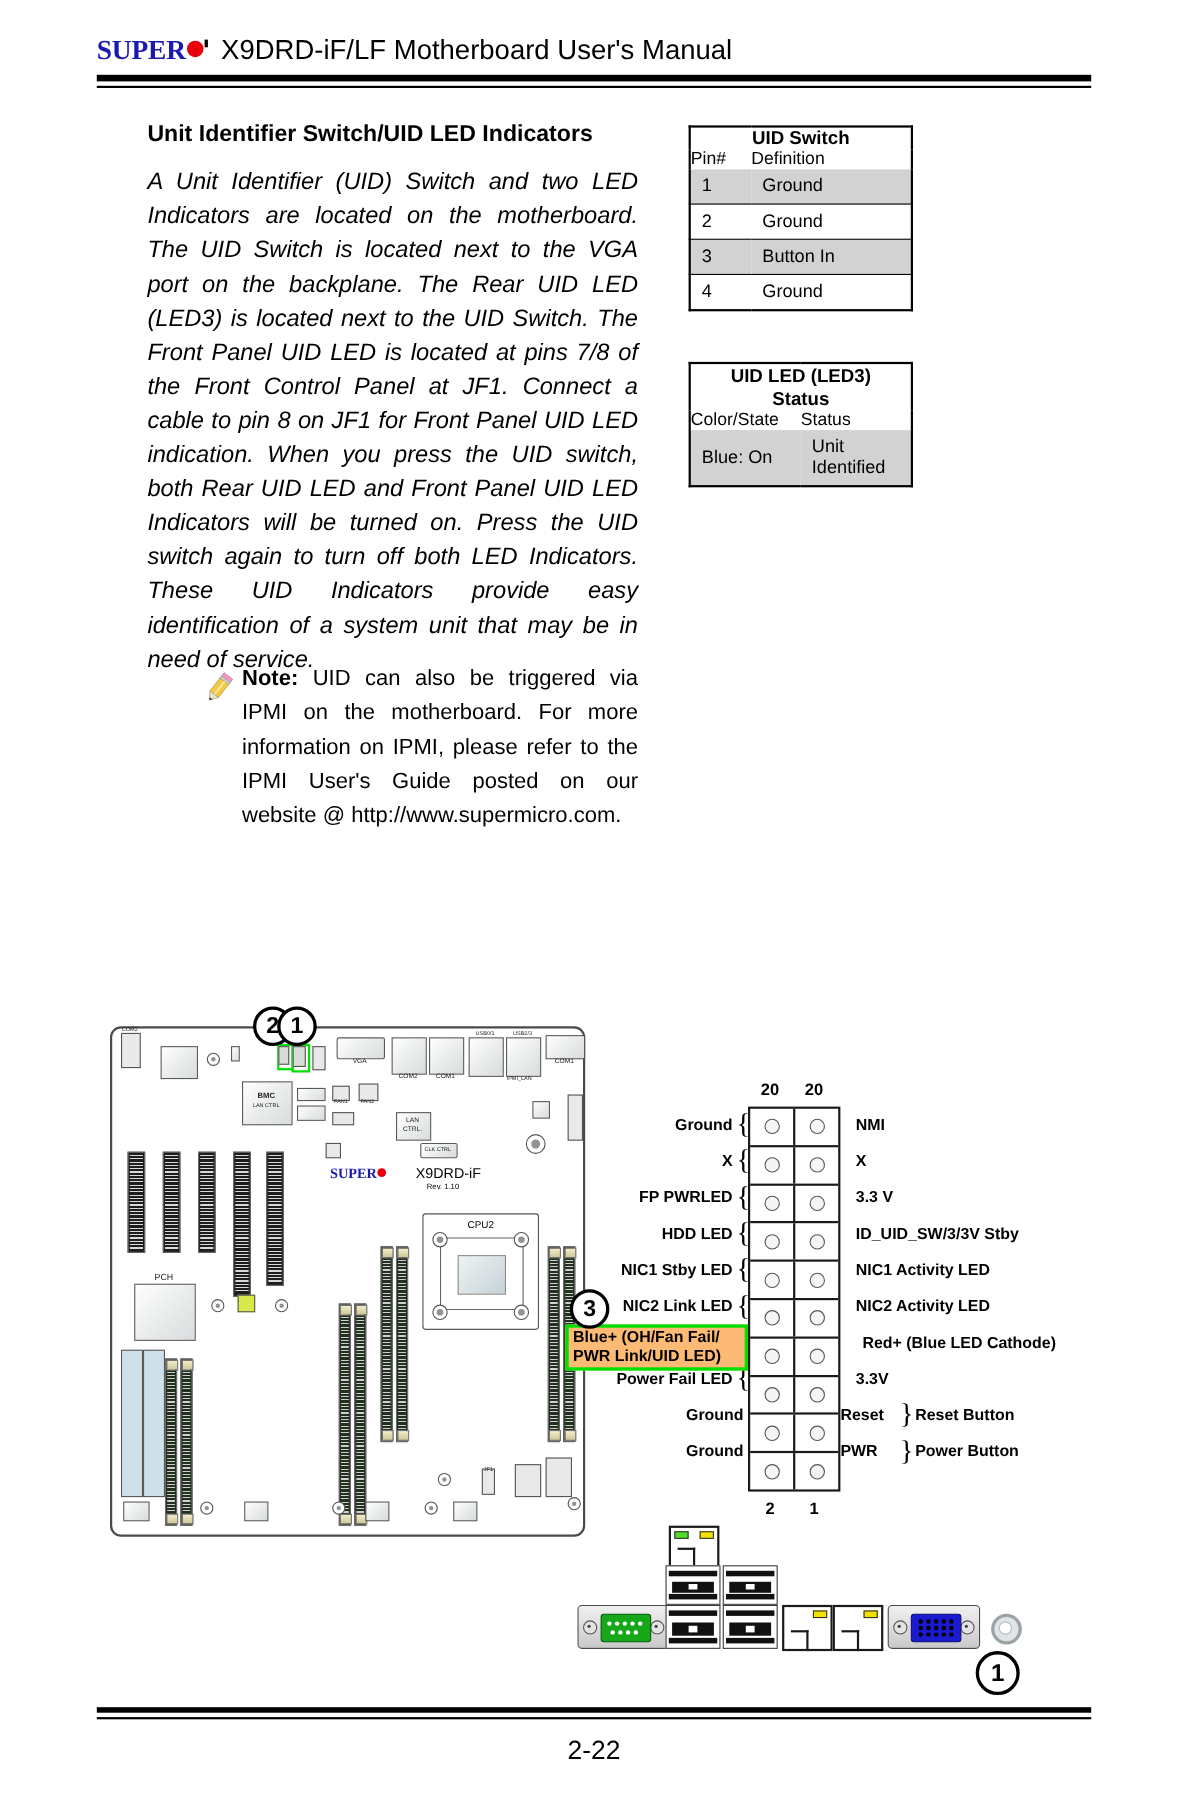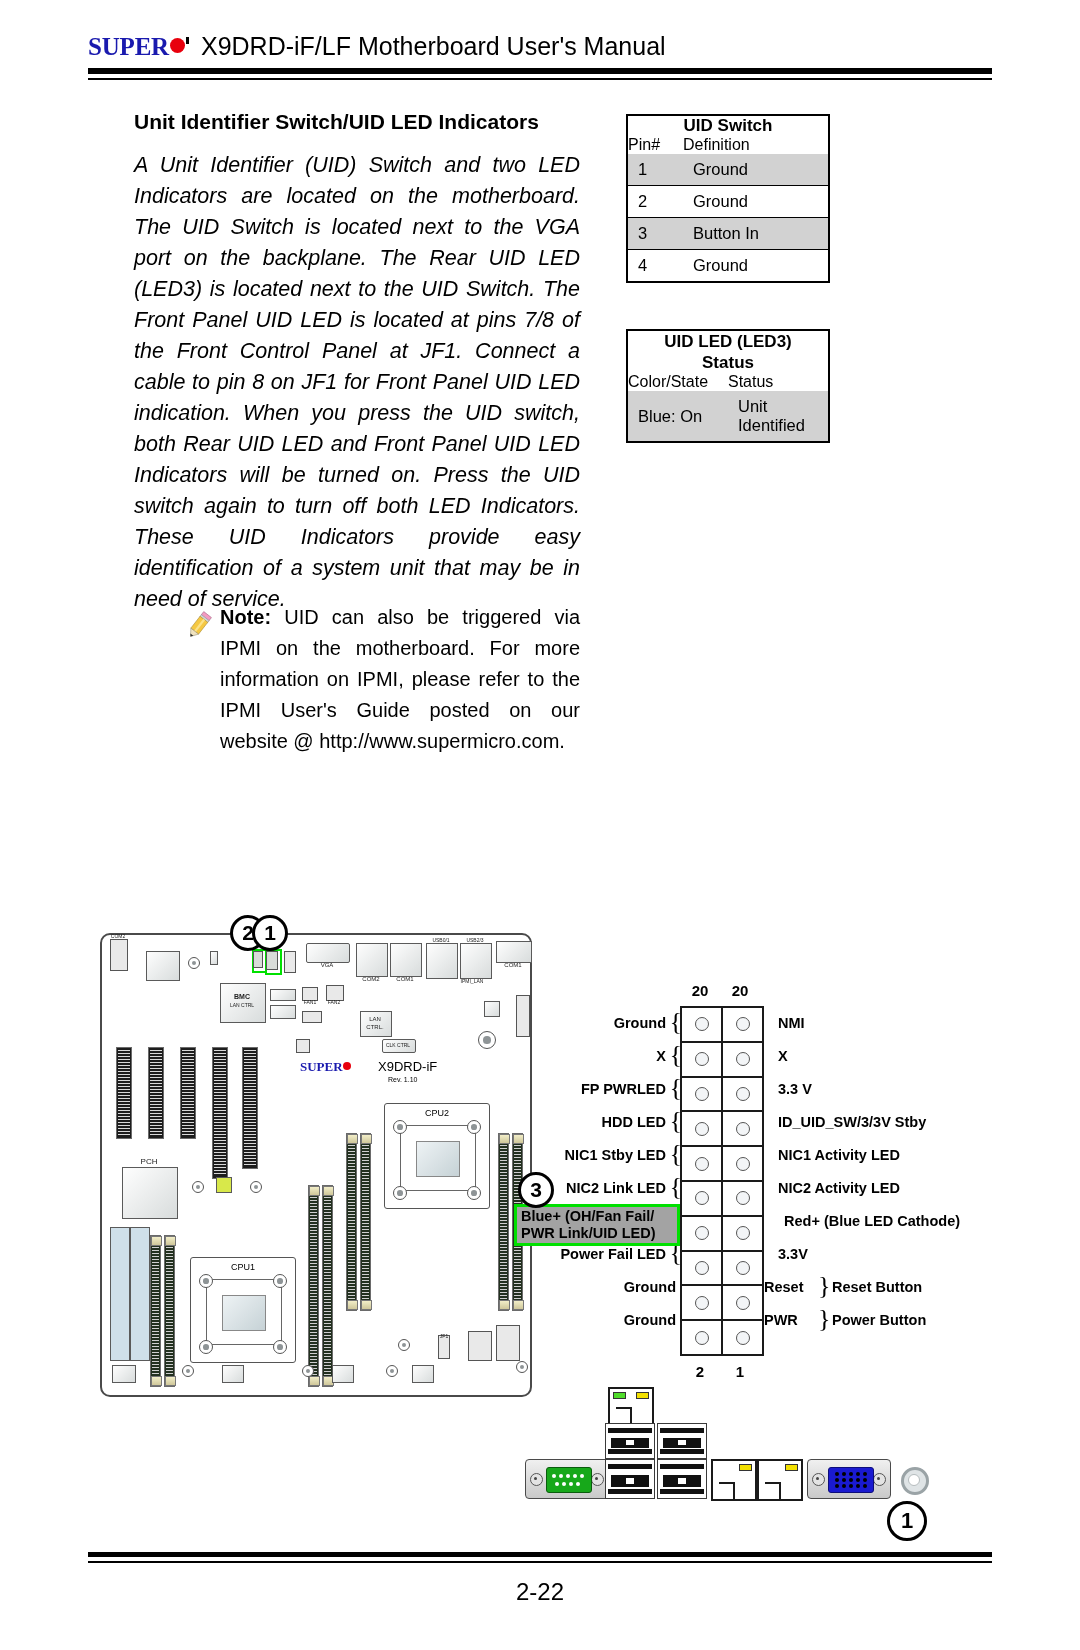--- a/index.html
+++ b/index.html
@@ -75,21 +75,21 @@
   .jf1-c+.jf1-c{border-left:2px solid #1a1a1a;}
   .pin{width:12px;height:12px;border-radius:50%;border:1.3px solid #555;background:#f3f5f7;}
 
   .lbl-l{position:absolute;right:0;font-size:14.5px;font-weight:bold;
          text-align:right;white-space:nowrap;}
   .lbl-r{position:absolute;left:0;font-size:14.5px;font-weight:bold;
          white-space:nowrap;}
   .brace{position:absolute;font-size:26px;font-family:"Liberation Serif",serif;}
 
   .greenbox{position:absolute;border:3px solid #00e000;padding:1px 4px;
-            background:#a3a3a3;font-size:14.5px;font-weight:bold;line-height:17px;}
+            background:#fdba74;font-size:14.5px;font-weight:bold;line-height:17px;}
 
   
   .mb-wrap{position:absolute;left:100px;top:925px;width:428px;height:470px;}
   .mb-body{position:absolute;left:0;top:8px;width:428px;height:460px;
            border:2px solid #4a4a4a;border-radius:10px;background:#fff;}
   .chip{position:absolute;background:linear-gradient(135deg,#fefefe,#d8dcdc);
         border:1.5px solid #5a5a5a;}
   .chip-lbl{position:absolute;font-size:6px;color:#222;text-align:center;}
   .slot{position:absolute;background:#1d1d1d;border:1px solid #6a6a6a;}
   .slot-i{position:absolute;left:1px;top:2px;right:1px;bottom:2px;
@@ -317,29 +317,20 @@
           <div class="dimm-i"></div>
           <div class="dimm-clip" style="top:0"></div>
           <div class="dimm-clip" style="bottom:0"></div>
         </div>
       <div class="dimm" style="left:62px;top:300px;width:9px;height:150px;">
           <div class="dimm-i"></div>
           <div class="dimm-clip" style="top:0"></div>
           <div class="dimm-clip" style="bottom:0"></div>
         </div>
 
-      <div class="sock" style="left:88px;top:322px;width:104px;height:104px;">
-        <div class="sock-lbl">CPU1</div>
-        <div class="sock-in"></div>
-          <div class="sock-die"></div>
-        <div class="hole" style="left:8px;top:16px;width:12px;height:12px;"></div>
-        <div class="hole" style="right:8px;top:16px;width:12px;height:12px;"></div>
-        <div class="hole" style="left:8px;bottom:8px;width:12px;height:12px;"></div>
-        <div class="hole" style="right:8px;bottom:8px;width:12px;height:12px;"></div>
-      </div>
 
       <div class="dimm" style="left:206px;top:250px;width:9px;height:200px;">
           <div class="dimm-i"></div>
           <div class="dimm-clip" style="top:0"></div>
           <div class="dimm-clip" style="bottom:0"></div>
         </div>
       <div class="dimm" style="left:220px;top:250px;width:9px;height:200px;">
           <div class="dimm-i"></div>
           <div class="dimm-clip" style="top:0"></div>
           <div class="dimm-clip" style="bottom:0"></div>

